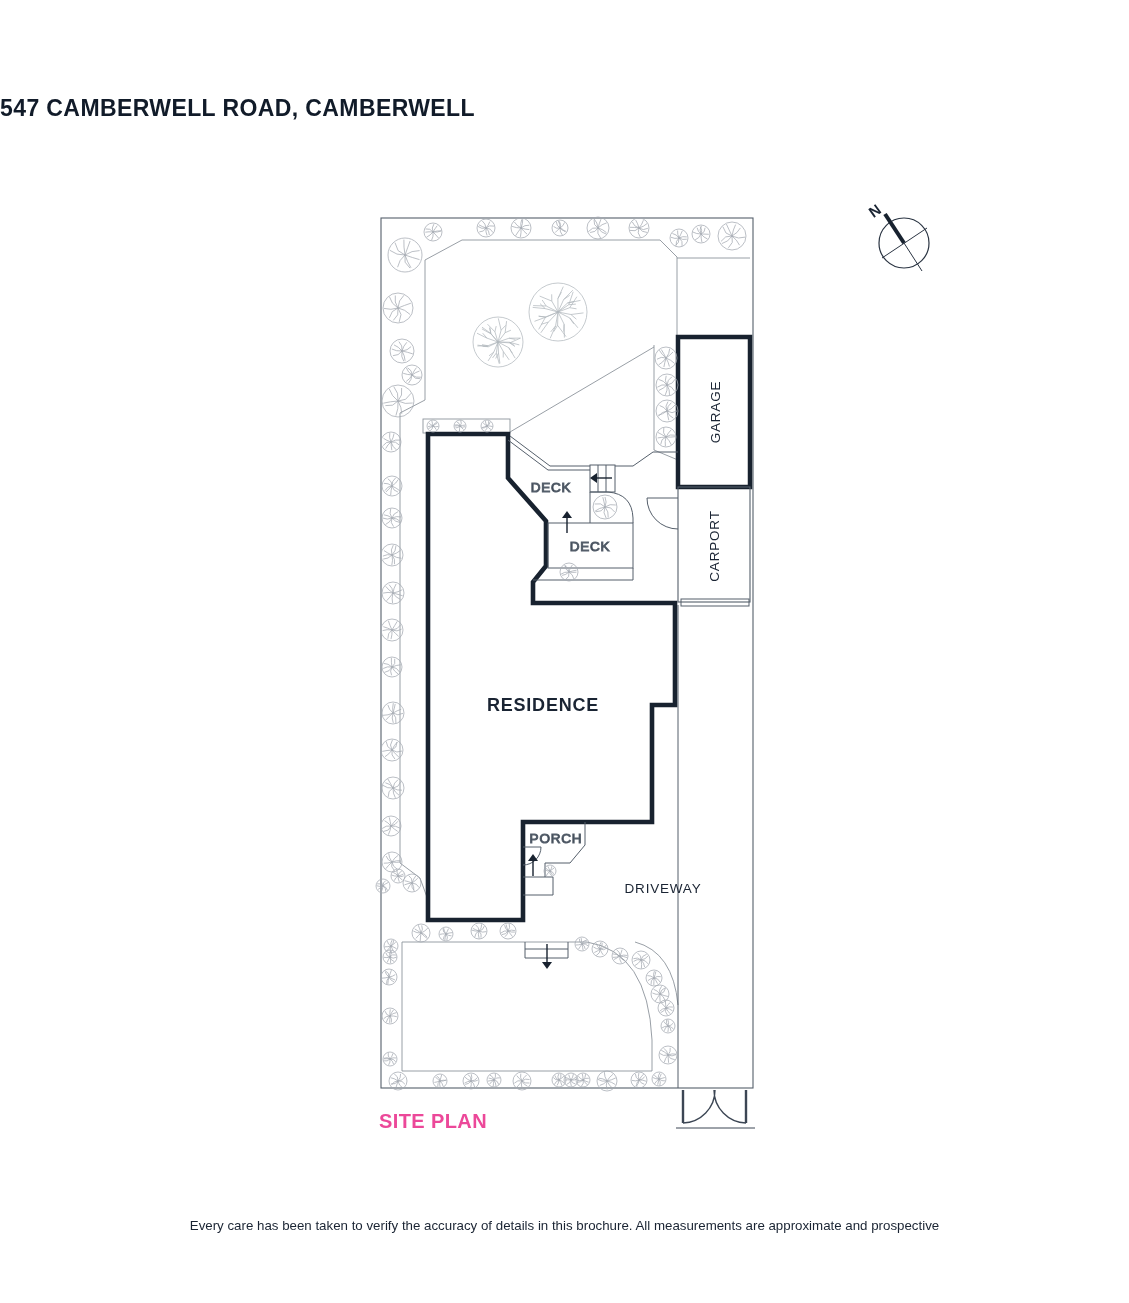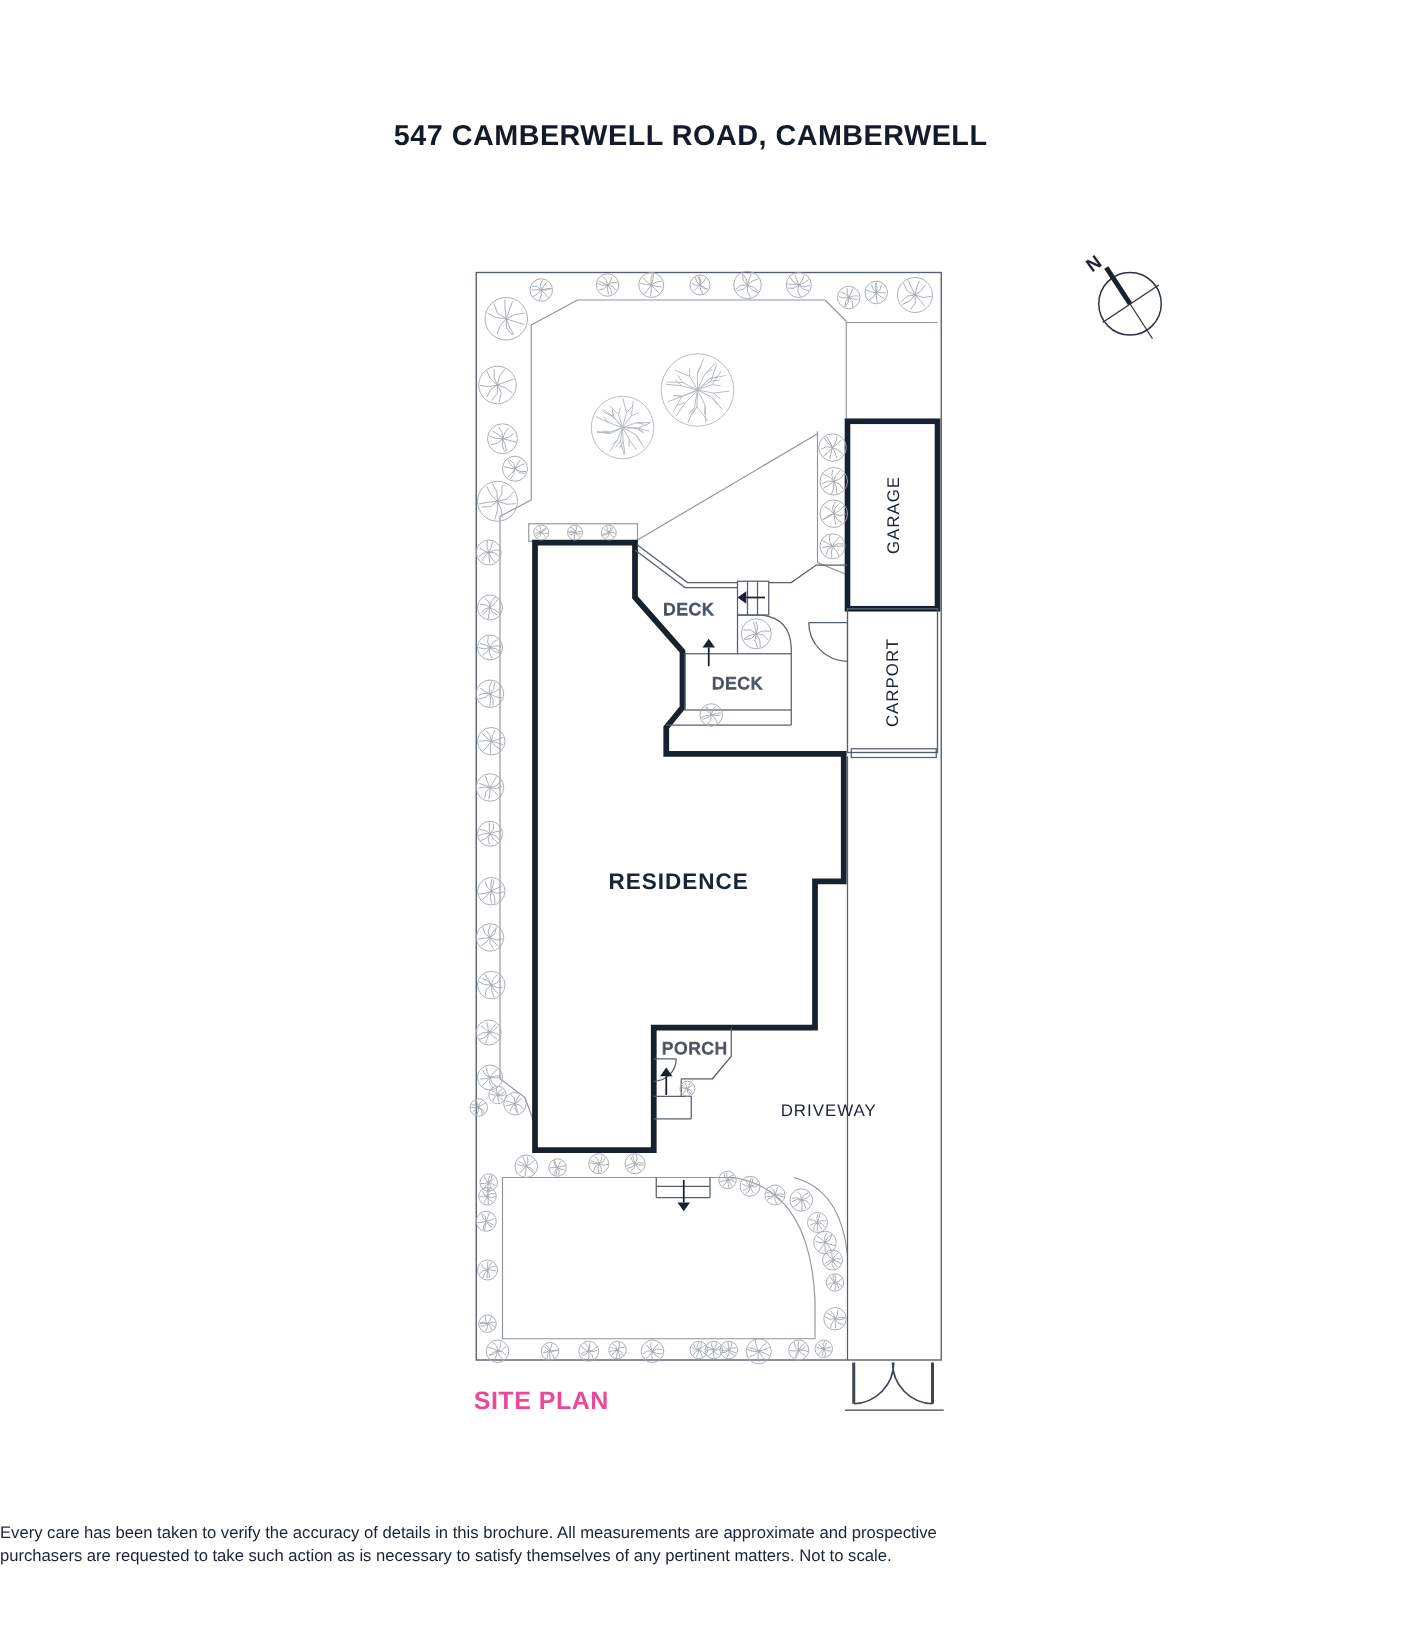--- a/index.html
+++ b/index.html
@@ -1,28 +1,28 @@
 <!DOCTYPE html>
 <html><head>
 <meta charset="utf-8">
 <style>
   html,body{margin:0;padding:0;background:#ffffff;}
   body{font-family:"Liberation Sans", sans-serif;}
   .page{position:relative;width:1129px;height:1303px;background:#ffffff;overflow:hidden;}
   .title{
-    position:absolute;top:95px;left:0;width:1105px;text-align:center;
+    position:absolute;top:95px;left:0;width:1105px;text-align:left;
     font-size:23px;font-weight:700;letter-spacing:0.4px;color:#111b29;
   }
   .plan-svg{position:absolute;top:0;left:0;}
   .caption{
     position:absolute;top:1110px;left:379px;
     font-size:20px;font-weight:700;letter-spacing:0.4px;color:#ec4899;
   }
   .footer{
-    position:absolute;top:1216px;left:0;width:1129px;
+    position:absolute;top:1216px;left:0;width:1129px;text-align:center;
     font-size:13.3px;color:#1a2433;line-height:1.45;
   }
   svg text{fill:#1a2433;}
   .lbl{font-family:"Liberation Sans", sans-serif;font-size:13.5px;letter-spacing:0.8px;}
   .lbl-big{font-family:"Liberation Sans", sans-serif;font-size:18px;font-weight:700;letter-spacing:0.8px;}
   .lbl-n{font-family:"Liberation Sans", sans-serif;font-size:15px;font-weight:700;}
 </style>
 </head>
 <body>
 
@@ -401,16 +401,15 @@
       <path d="M882,258 L927,228" stroke="#2a3442" stroke-width="1"></path>
       <path d="M904,243 L885,214" stroke="#18222f" stroke-width="4"></path>
       <text class="lbl-n" x="878" y="215" text-anchor="middle" transform="rotate(-36,878,215)">N</text>
     </g>
   </svg>
 
   <div class="caption">SITE PLAN</div>
 
   <div class="footer">
     <div>Every care has been taken to verify the accuracy of details in this brochure. All measurements are approximate and prospective</div>
-    <div>purchasers are requested to take such action as is necessary to satisfy themselves of any pertinent matters. Not to scale.</div>
   </div>
 
 </div>
 
 </body></html>

